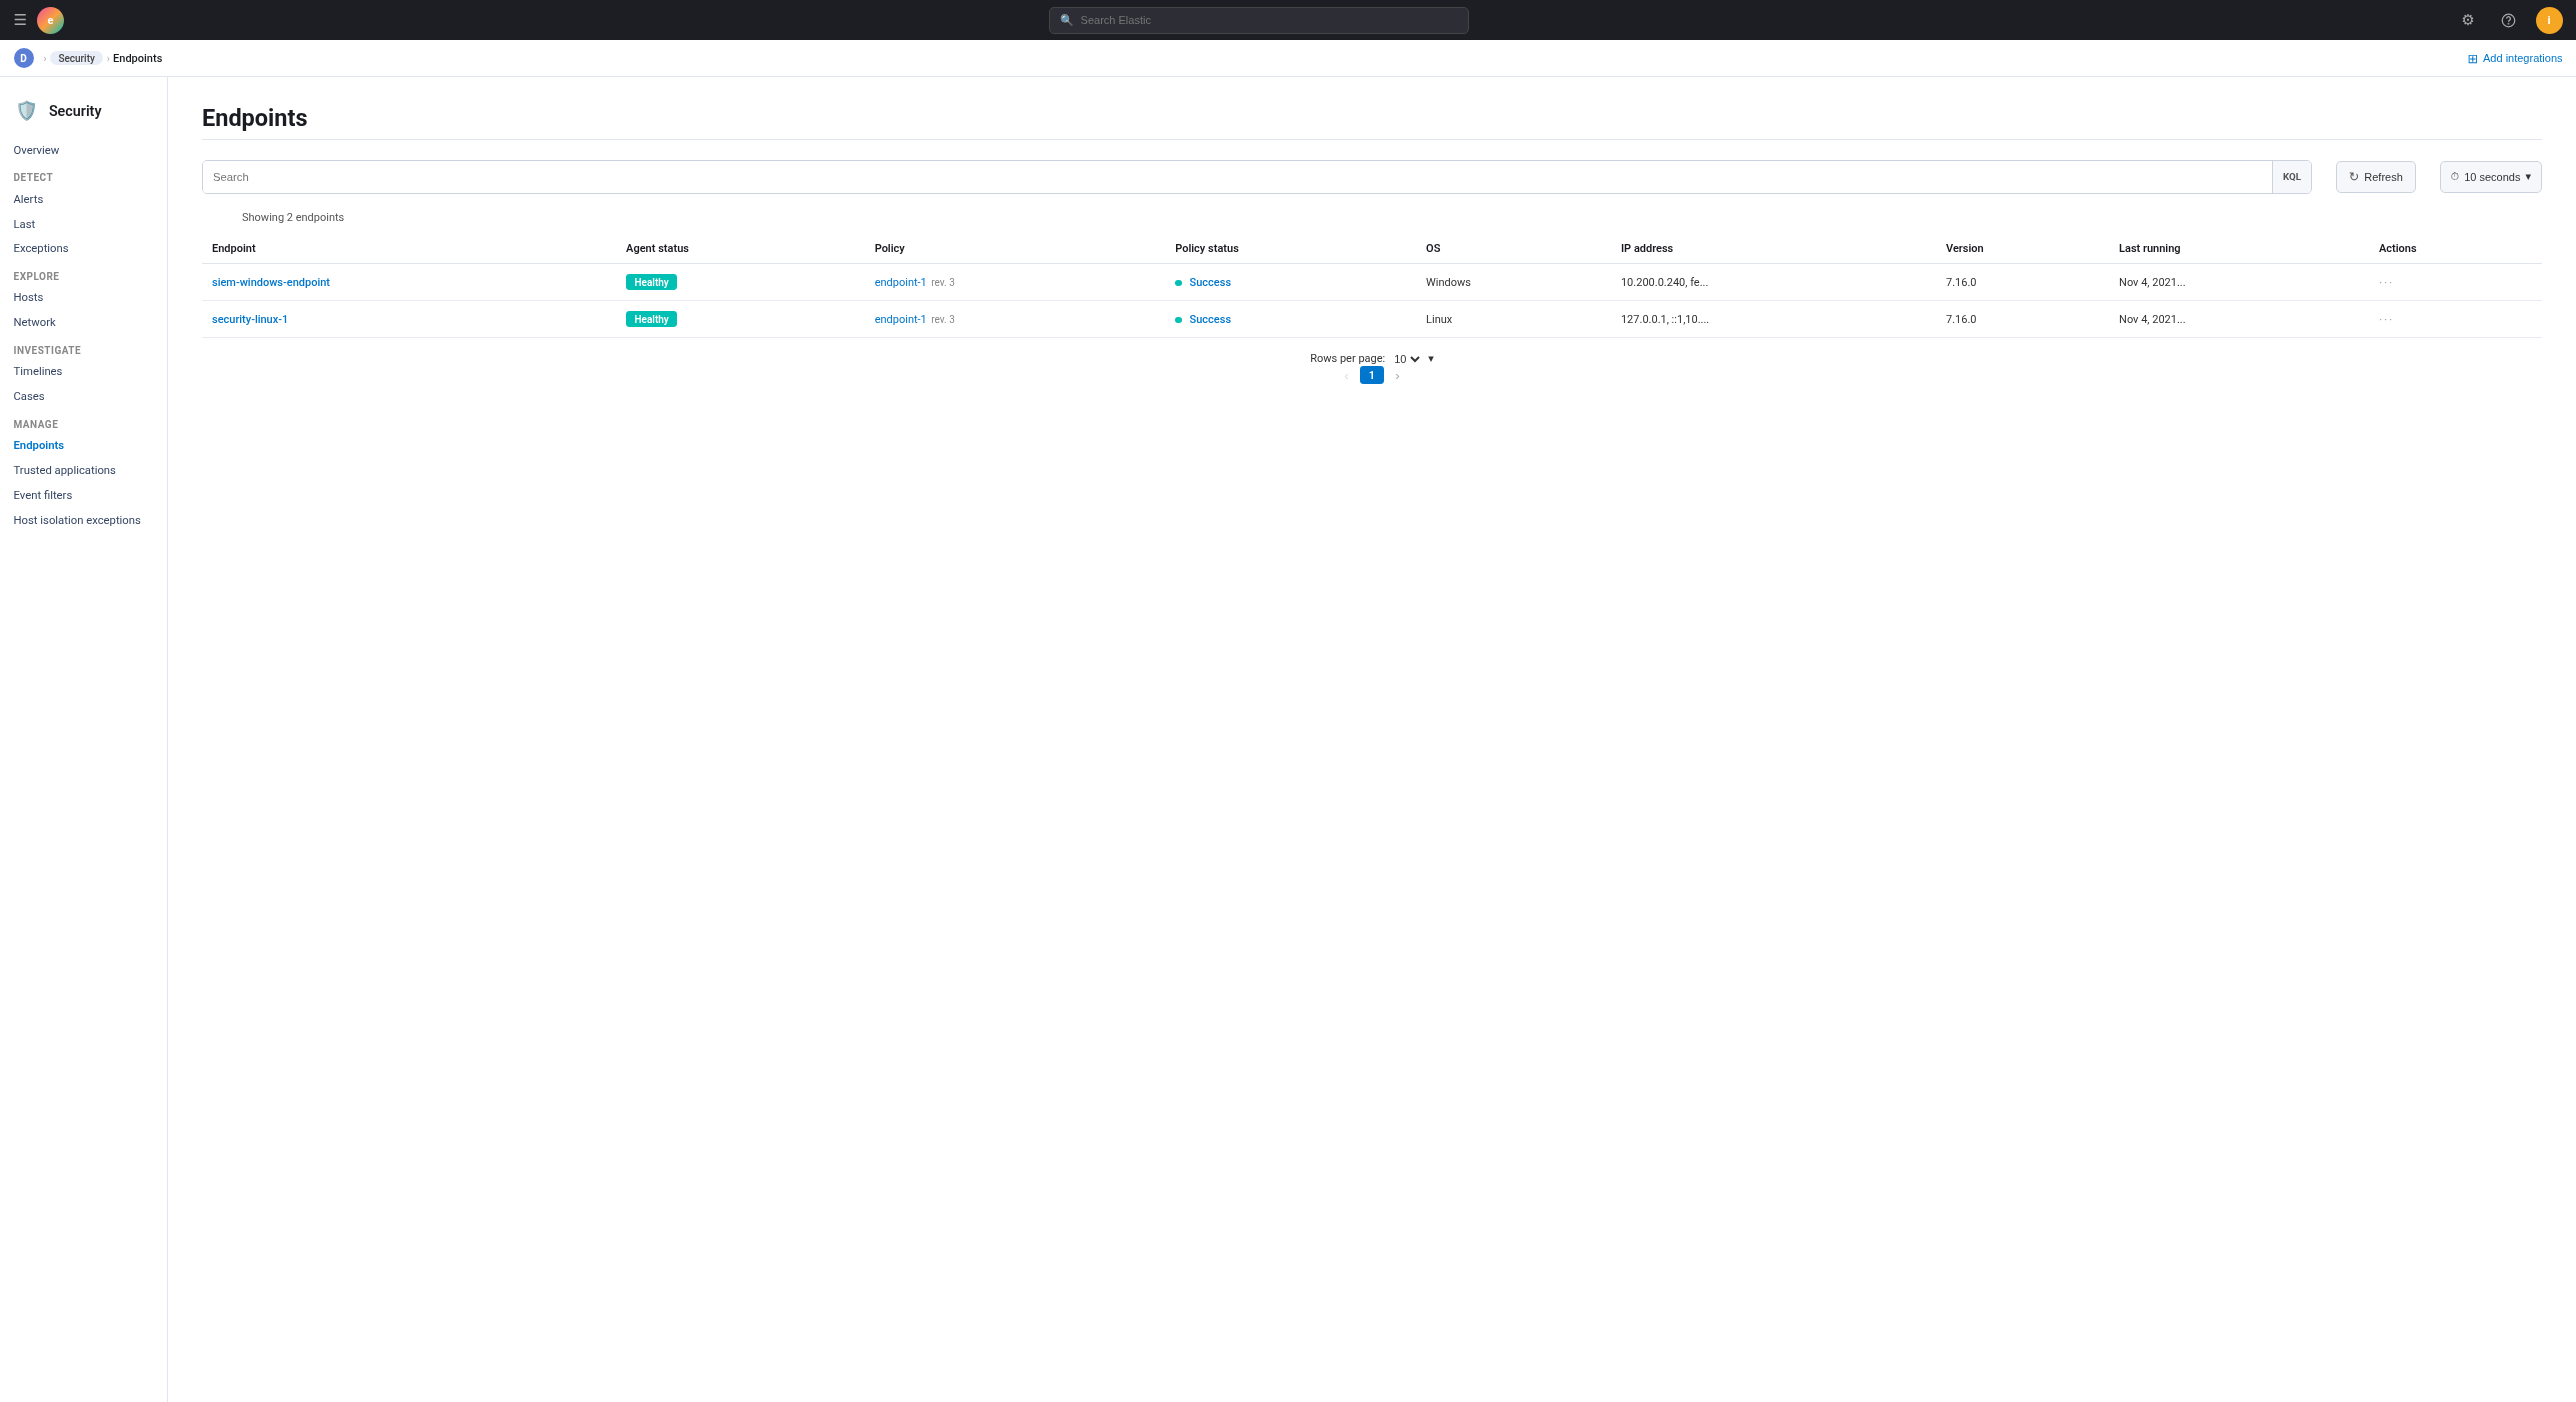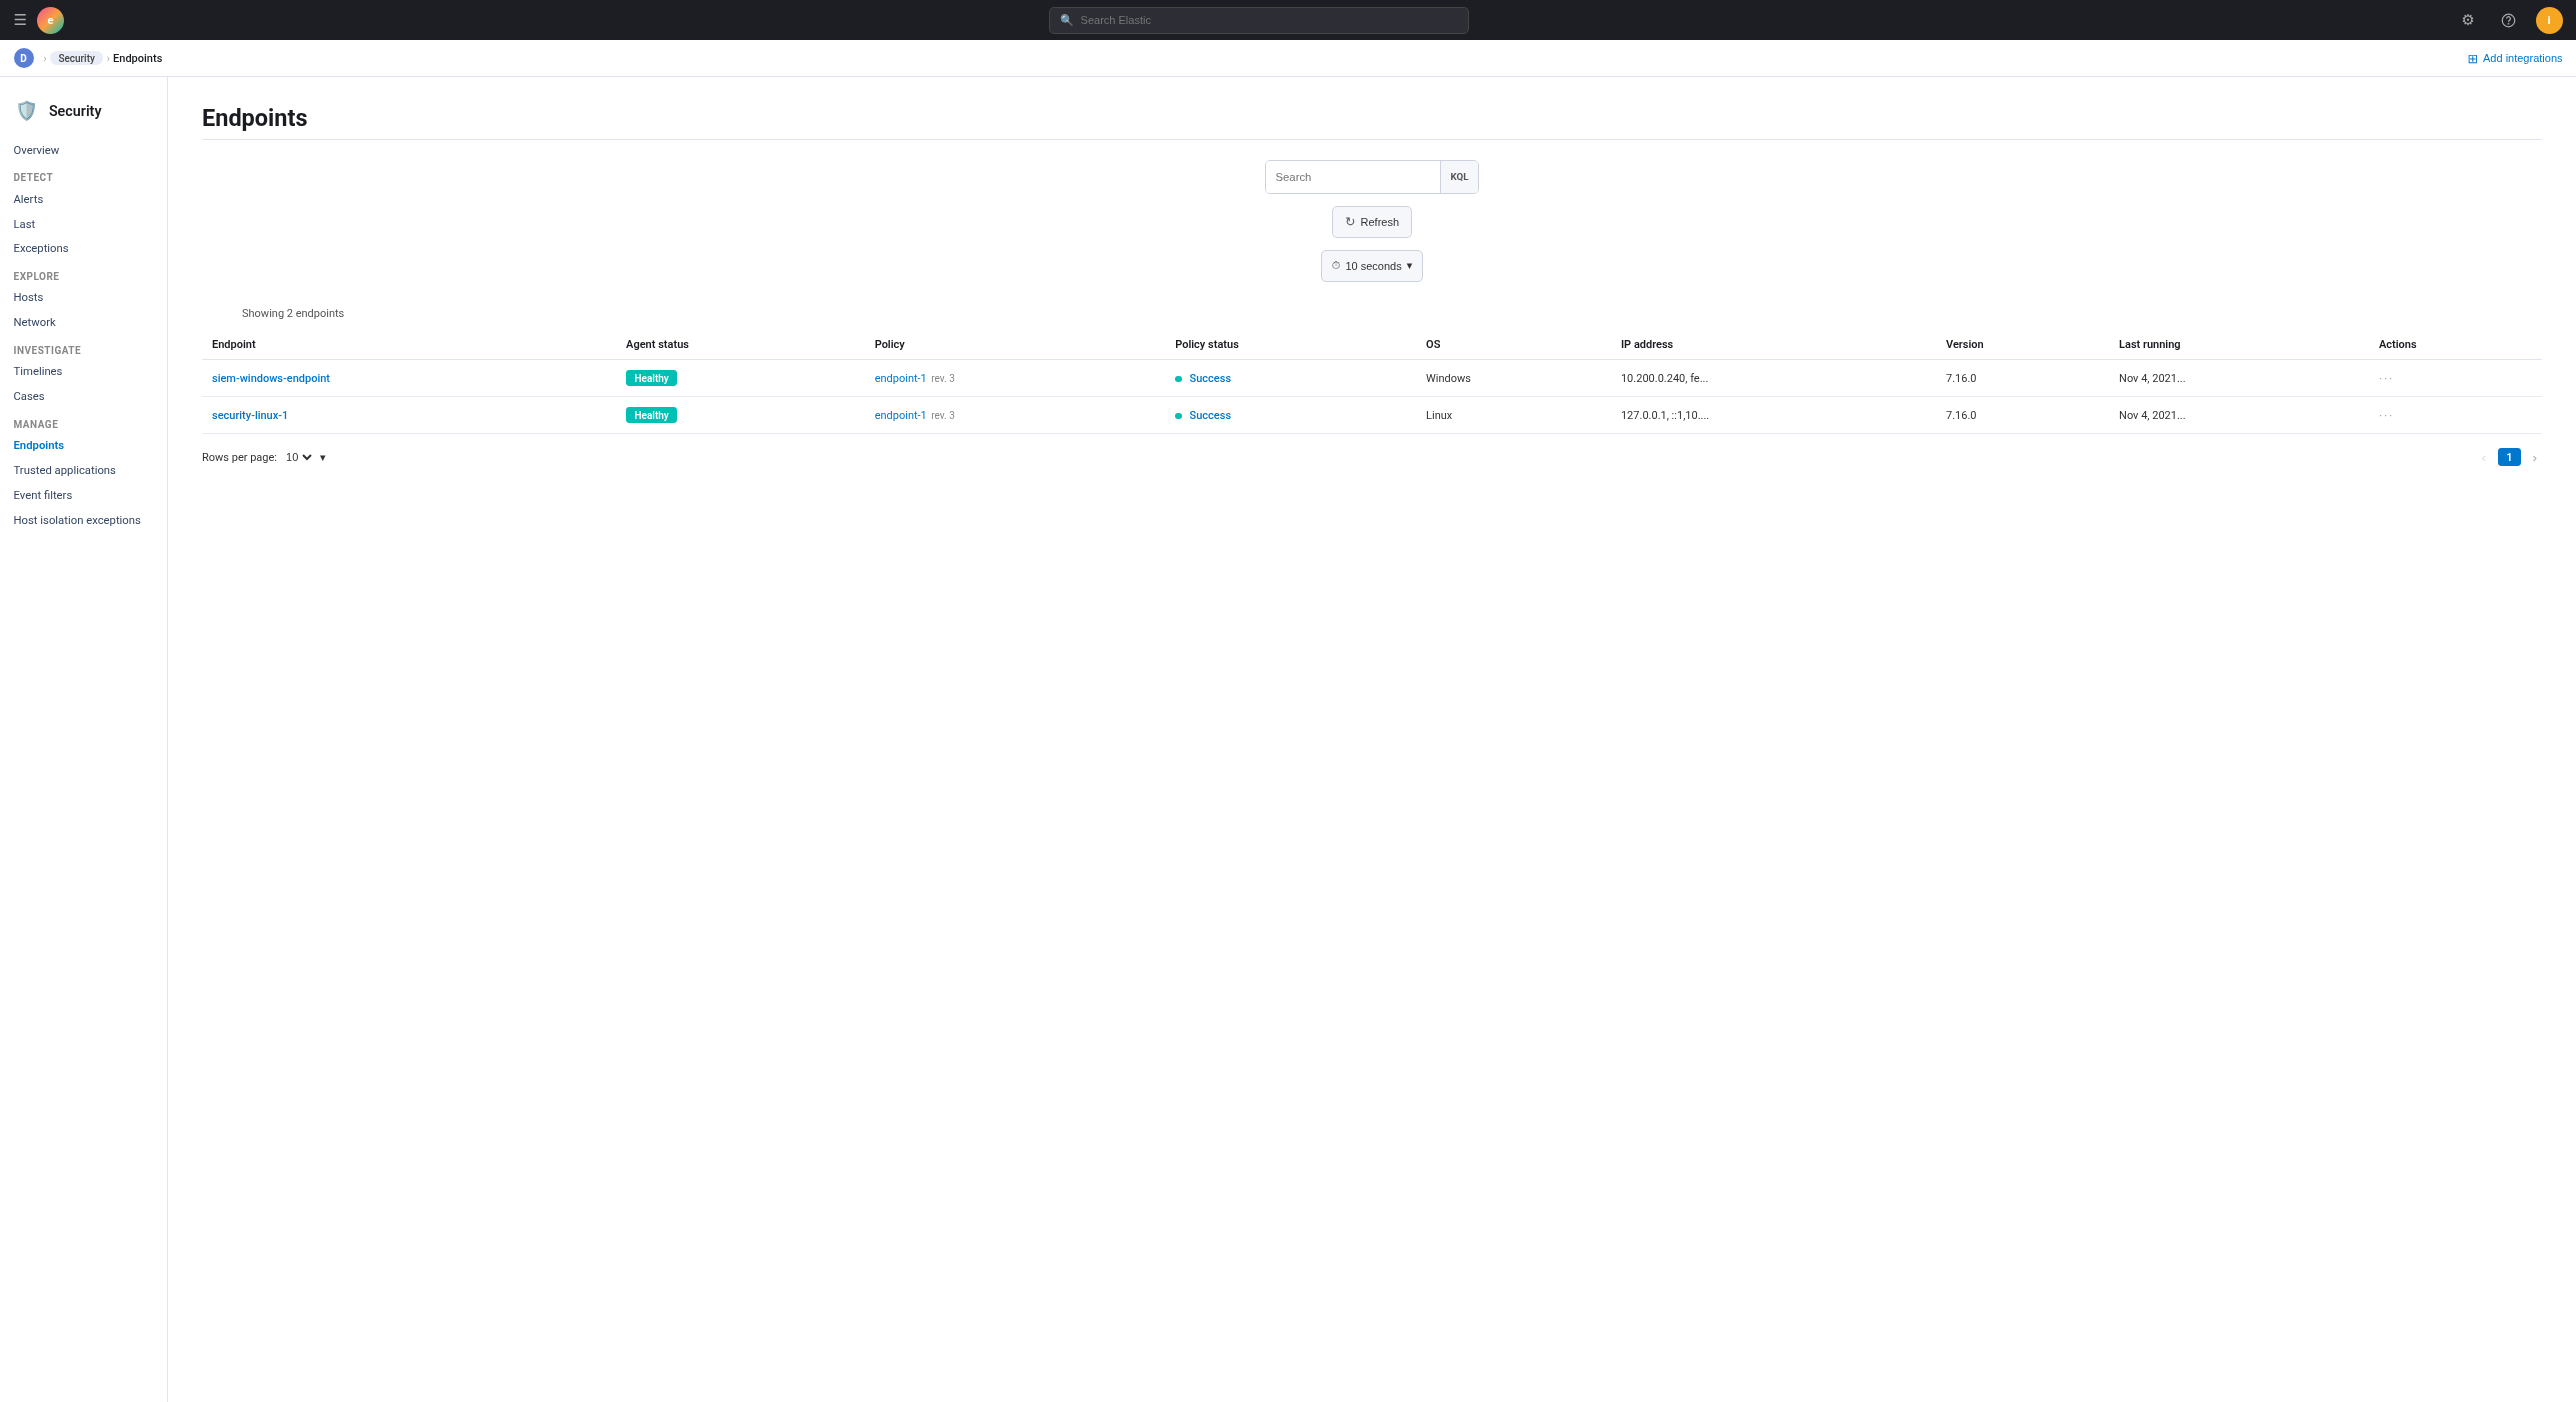--- a/index.html
+++ b/index.html
@@ -139,21 +139,21 @@
       flex: 1;
       padding: 27px 34px;
       overflow-y: auto;
       background: #fff;
     }
     .page-title { font-size: 23.5px; font-weight: 700; color: #1a1c21; margin-bottom: 6.7px; }
     .page-subtitle { font-size: 11.3px; color: #666; margin-bottom: 20px; }
     .content-divider { border: none; border-top: 0.8px solid #e0e5ee; margin-bottom: 20px; }
 
     
-    .toolbar { display: flex; align-items: center; gap: 12px; margin-bottom: 25px; flex-direction: column; }
+    .toolbar { display: flex; align-items: center; gap: 24px; margin-bottom: 17px; }
     .search-field-wrap {
       display: flex; align-items: stretch; flex: 1;
       border: 0.8px solid #cdd3de; border-radius: 5px; overflow: hidden;
     }
     .search-field-wrap input {
       border: none; outline: none; font-size: 11.3px; flex: 1; color: #333;
       padding: 0 10px; background: #fff; height: 32px;
     }
     .search-kql {
       background: #f5f7fa;
@@ -210,20 +210,21 @@
     .policy-link { color: #0077cc; text-decoration: none; }
     .rev-text { color: #888; font-size: 10px; margin-left: 1.7px; }
     .status-dot { display: inline-block; width: 6.7px; height: 6.7px; border-radius: 50%; background: #00bfb3; margin-right: 5px; vertical-align: middle; }
     .status-success { color: #0077cc; font-weight: 500; }
     .actions-btn { color: #aaa; cursor: pointer; letter-spacing: 1.7px; font-size: 12.6px; }
 
     
     .pagination-bar {
       display: flex; align-items: center; justify-content: space-between;
       margin-top: 13.5px;
+      flex-direction: column;
     }
     .rows-per-page {
       display: flex; align-items: center; gap: 5px;
       font-size: 11px; color: #333; cursor: pointer;
     }
     .rows-per-page select {
       border: none; background: transparent; font-size: 11px; color: #333; cursor: pointer; outline: none;
     }
     .pagination-nav { display: flex; align-items: center; gap: 6.7px; }
     .page-arrow {

